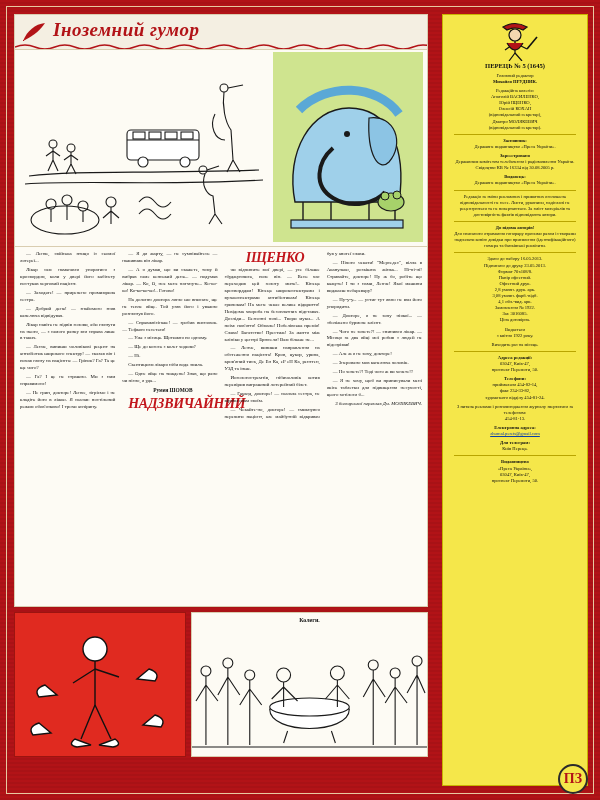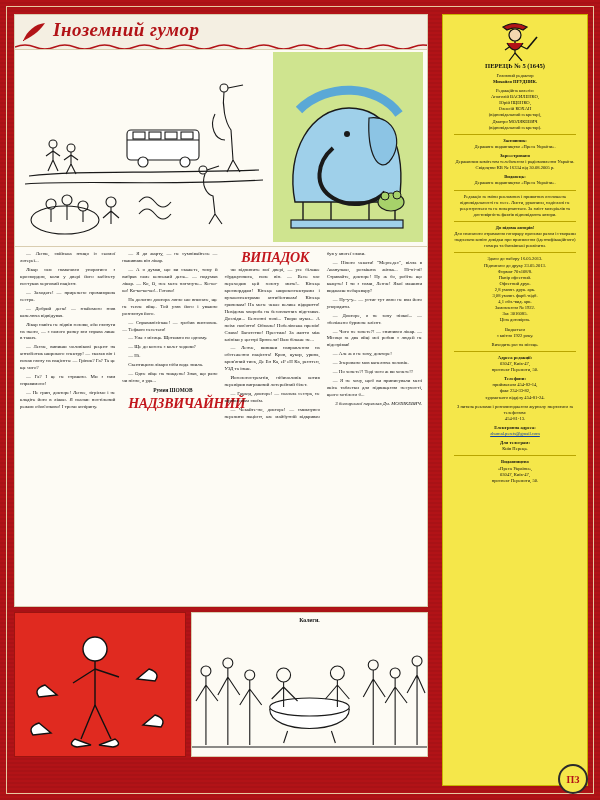--- a/index.html
+++ b/index.html
@@ -108,21 +108,21 @@
   .rc-title{font-weight:bold;font-size:6.6px;margin:1px 0 2px 0;}
   .rc-b{font-weight:bold;}
   .rc-block{margin-bottom:3px;}
   .rc-hr{border:none;border-top:1px solid #b9a500;margin:3px 6px;}
   .rc-mail{color:#0a3ea8;text-decoration:underline;}
   .circle-logo{
     position:absolute;right:12px;bottom:6px;
     width:26px;height:26px;border-radius:50%;
     background:#f5e74a;border:2px solid #2b2b2b;
     display:flex;align-items:center;justify-content:center;
-    font-size:10px;font-weight:bold;color:#b21317;
+    font-size:14px;font-weight:bold;color:#b21317;
     font-family:"Liberation Serif",serif;
   }
 </style>
 </head>
 <body>
 
 <div class="page">
   <div class="frame"></div>
 
   <div class="leftcol">
@@ -223,21 +223,21 @@
         <p></p>
 
         <p>— Уже з місяць. Щотижня по одному.</p>
         <p>— Ще до когось з колег ходили?</p>
         <p>— Ні.</p>
         <p>Скептицизм лікаря ніби вода змила.</p>
         <p>— Одне яйце на тиждень! Знав, що рано чи пізно, я уда...</p>
         <p class="byline">Румен ШОМОВ</p>
         <p class="bigtitle">
           <span>НАДЗВИЧАЙНИЙ</span>
-          <span>ВИПАДОК</span>
+          <span>ІЩЕНКО</span>
         </p>
         <p>чи відчинить мої двері, — усе більше збуджуючись, поле він. — Весь час переходив цей золоту мить!.. Кінець кросворддам! Кінець широкоспектрами і вузькоспектрами антибіотикам! Кінець грипокам! На мене чекає велике відкриття! Невідома хвороба на безоплатних підставах. Досліди... Безсонні ночі... Твори муки... А поім: пов'яття! Обмаль! Нобелівська премія! Слава! Багатство! Престиж! За життя між клініки у центрі Брюселя! Вам більше не...</p>
 
         <p>— Ленче, випиши направлення на обстеження пацієнта! Кров, цукор, урина, кров'яний тиск, Де Ен Ка, еР еН Ка, рентген, УЗД та інше.</p>
         <p>Йогологостремтів, нібичоловік котив перевірив виграшний лотерейний білет.</p>
         <p>— Гаразд, докторе! — сказала сестра, не вірячи очам своїм.</p>
         <p>— Чекайте-но, докторе! — смикнувся перечити пацієнт, але майбутній відкривач був у апогеї слави.</p>
         <p>— Нічого чекати! "Мерседес", вілла в Акапулько, розкішна жінка... Ні-ні-ні! Стривайте, докторе! Ну ж бо, робіть що кажуть! І ти з нами, Ленче! Якої машини виджаєш небаревару?</p>
         <p>— Ну-у-у... — устиг тут явно не вчи його упорядити.</p>
         <p>— Докторе, я не хочу ніякої... — зболіжено бурмоче клієнт.</p>

